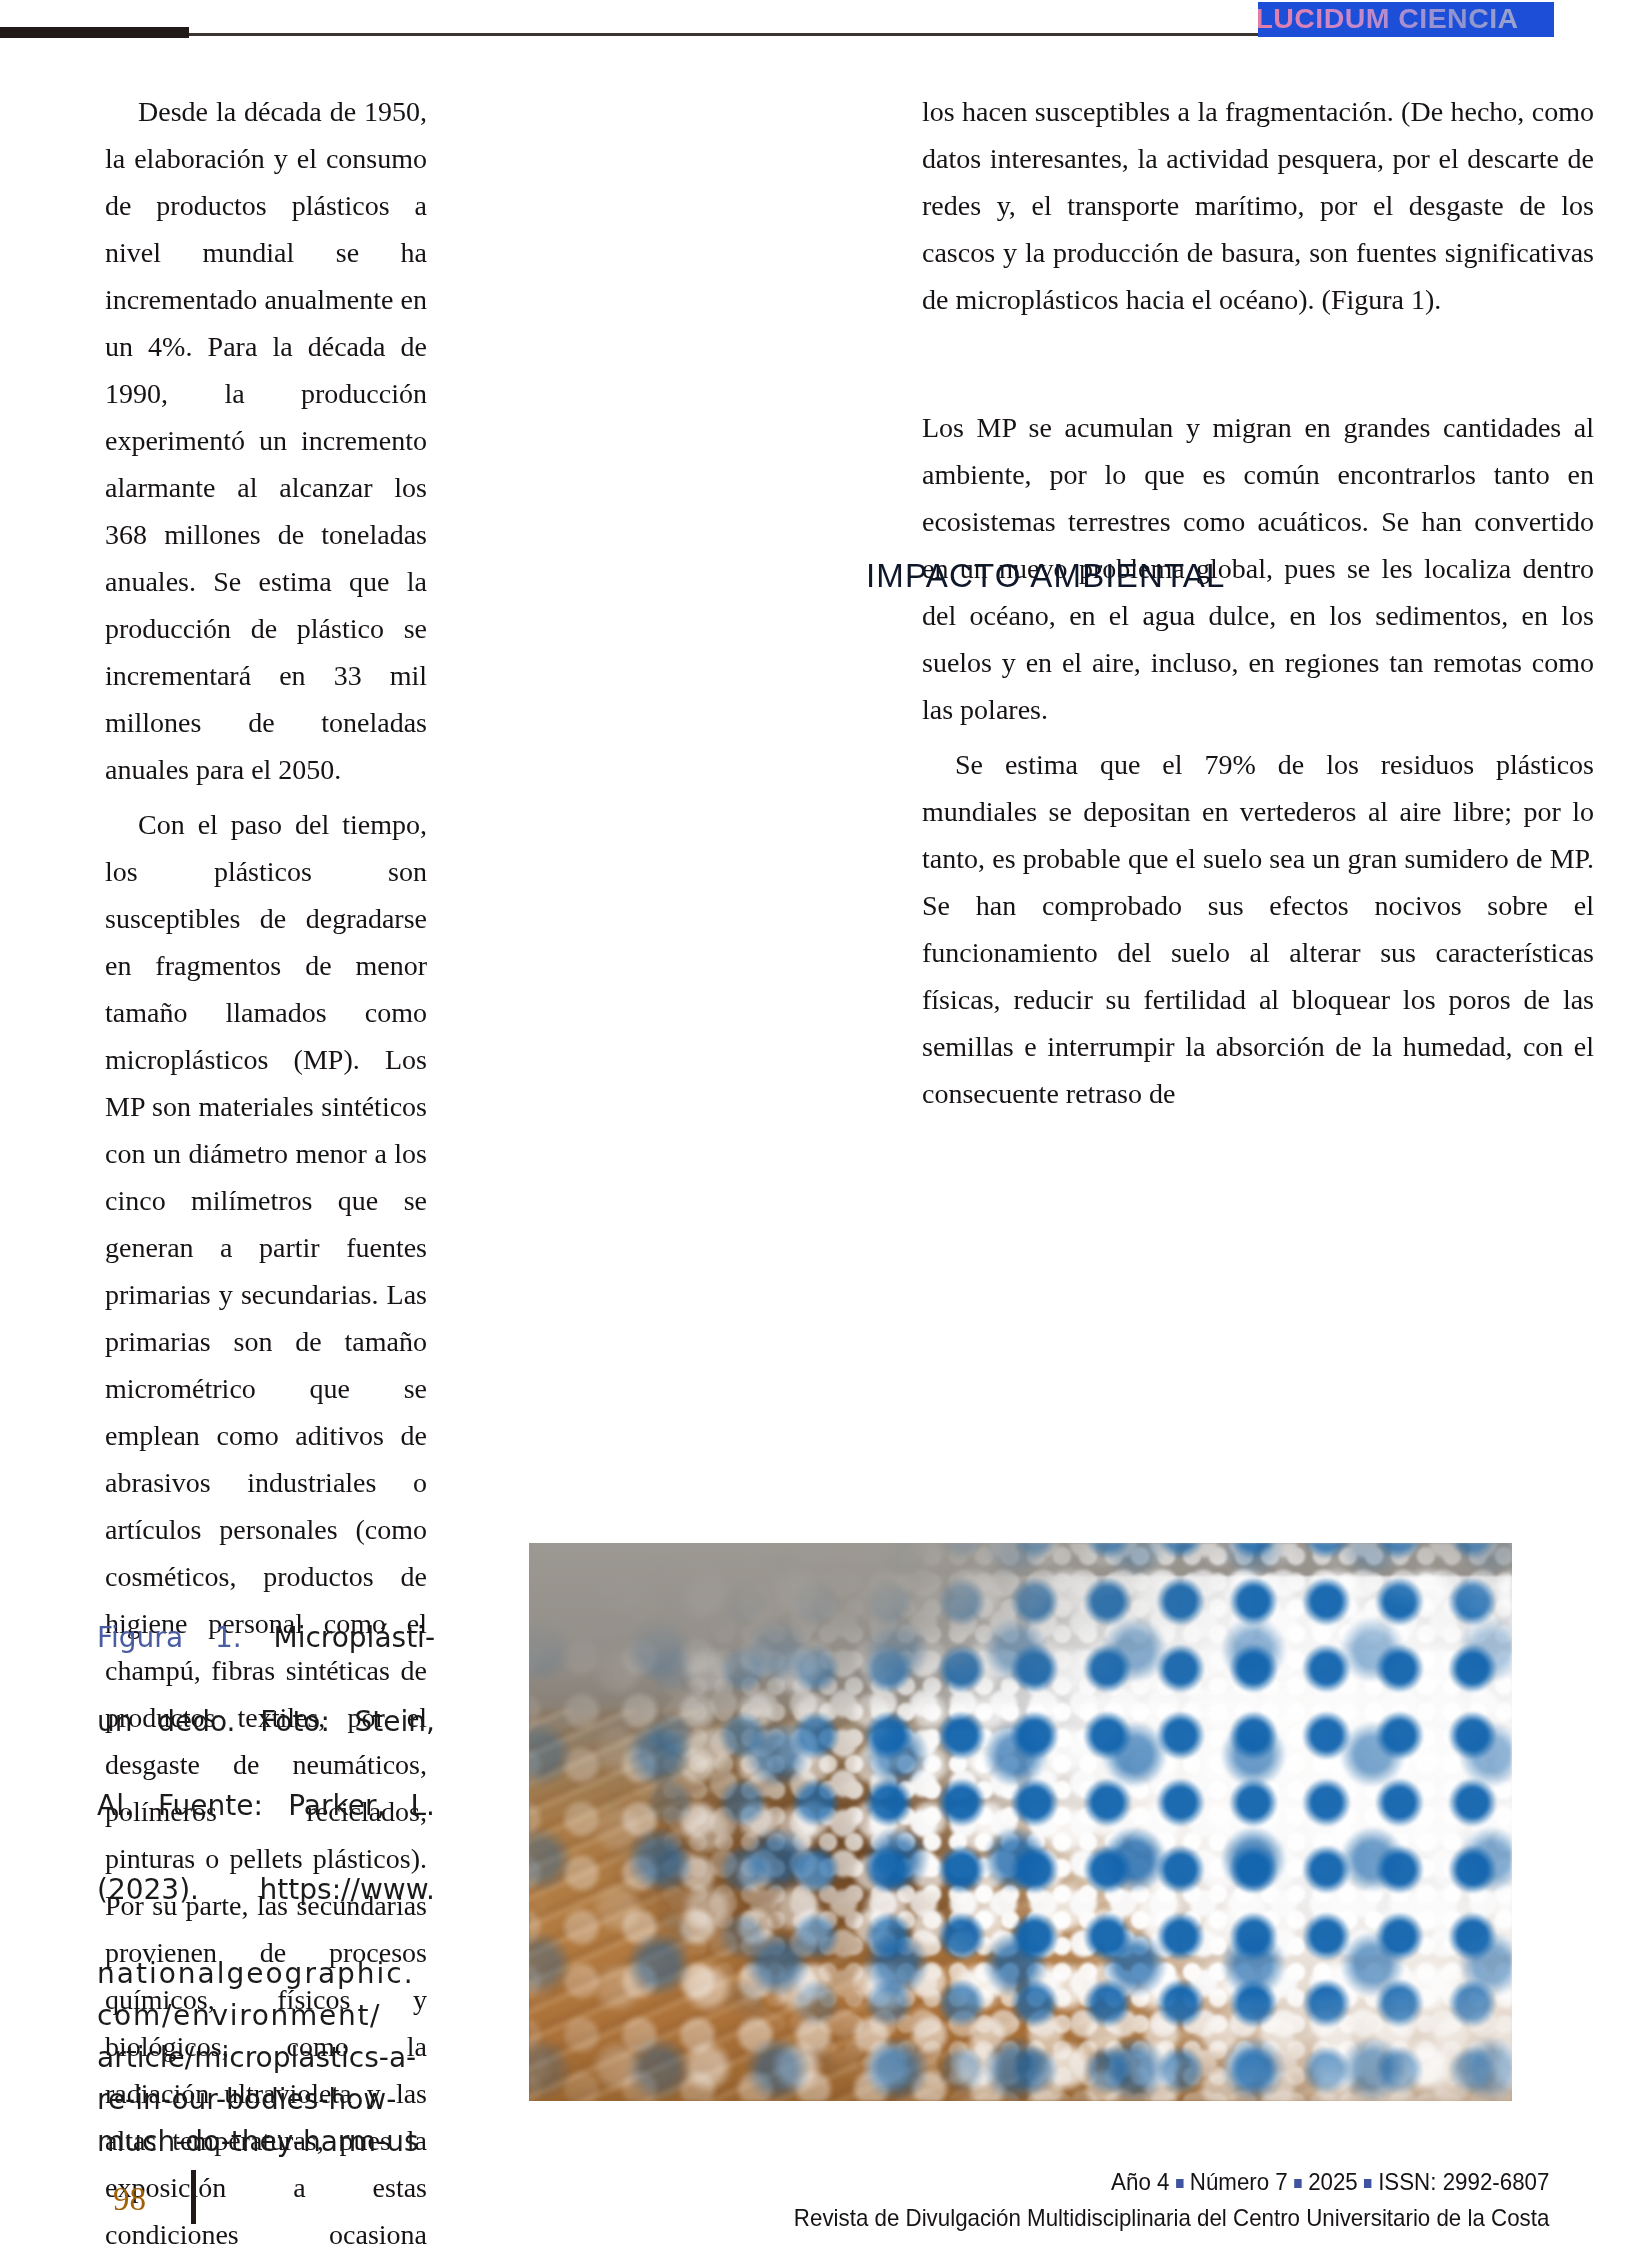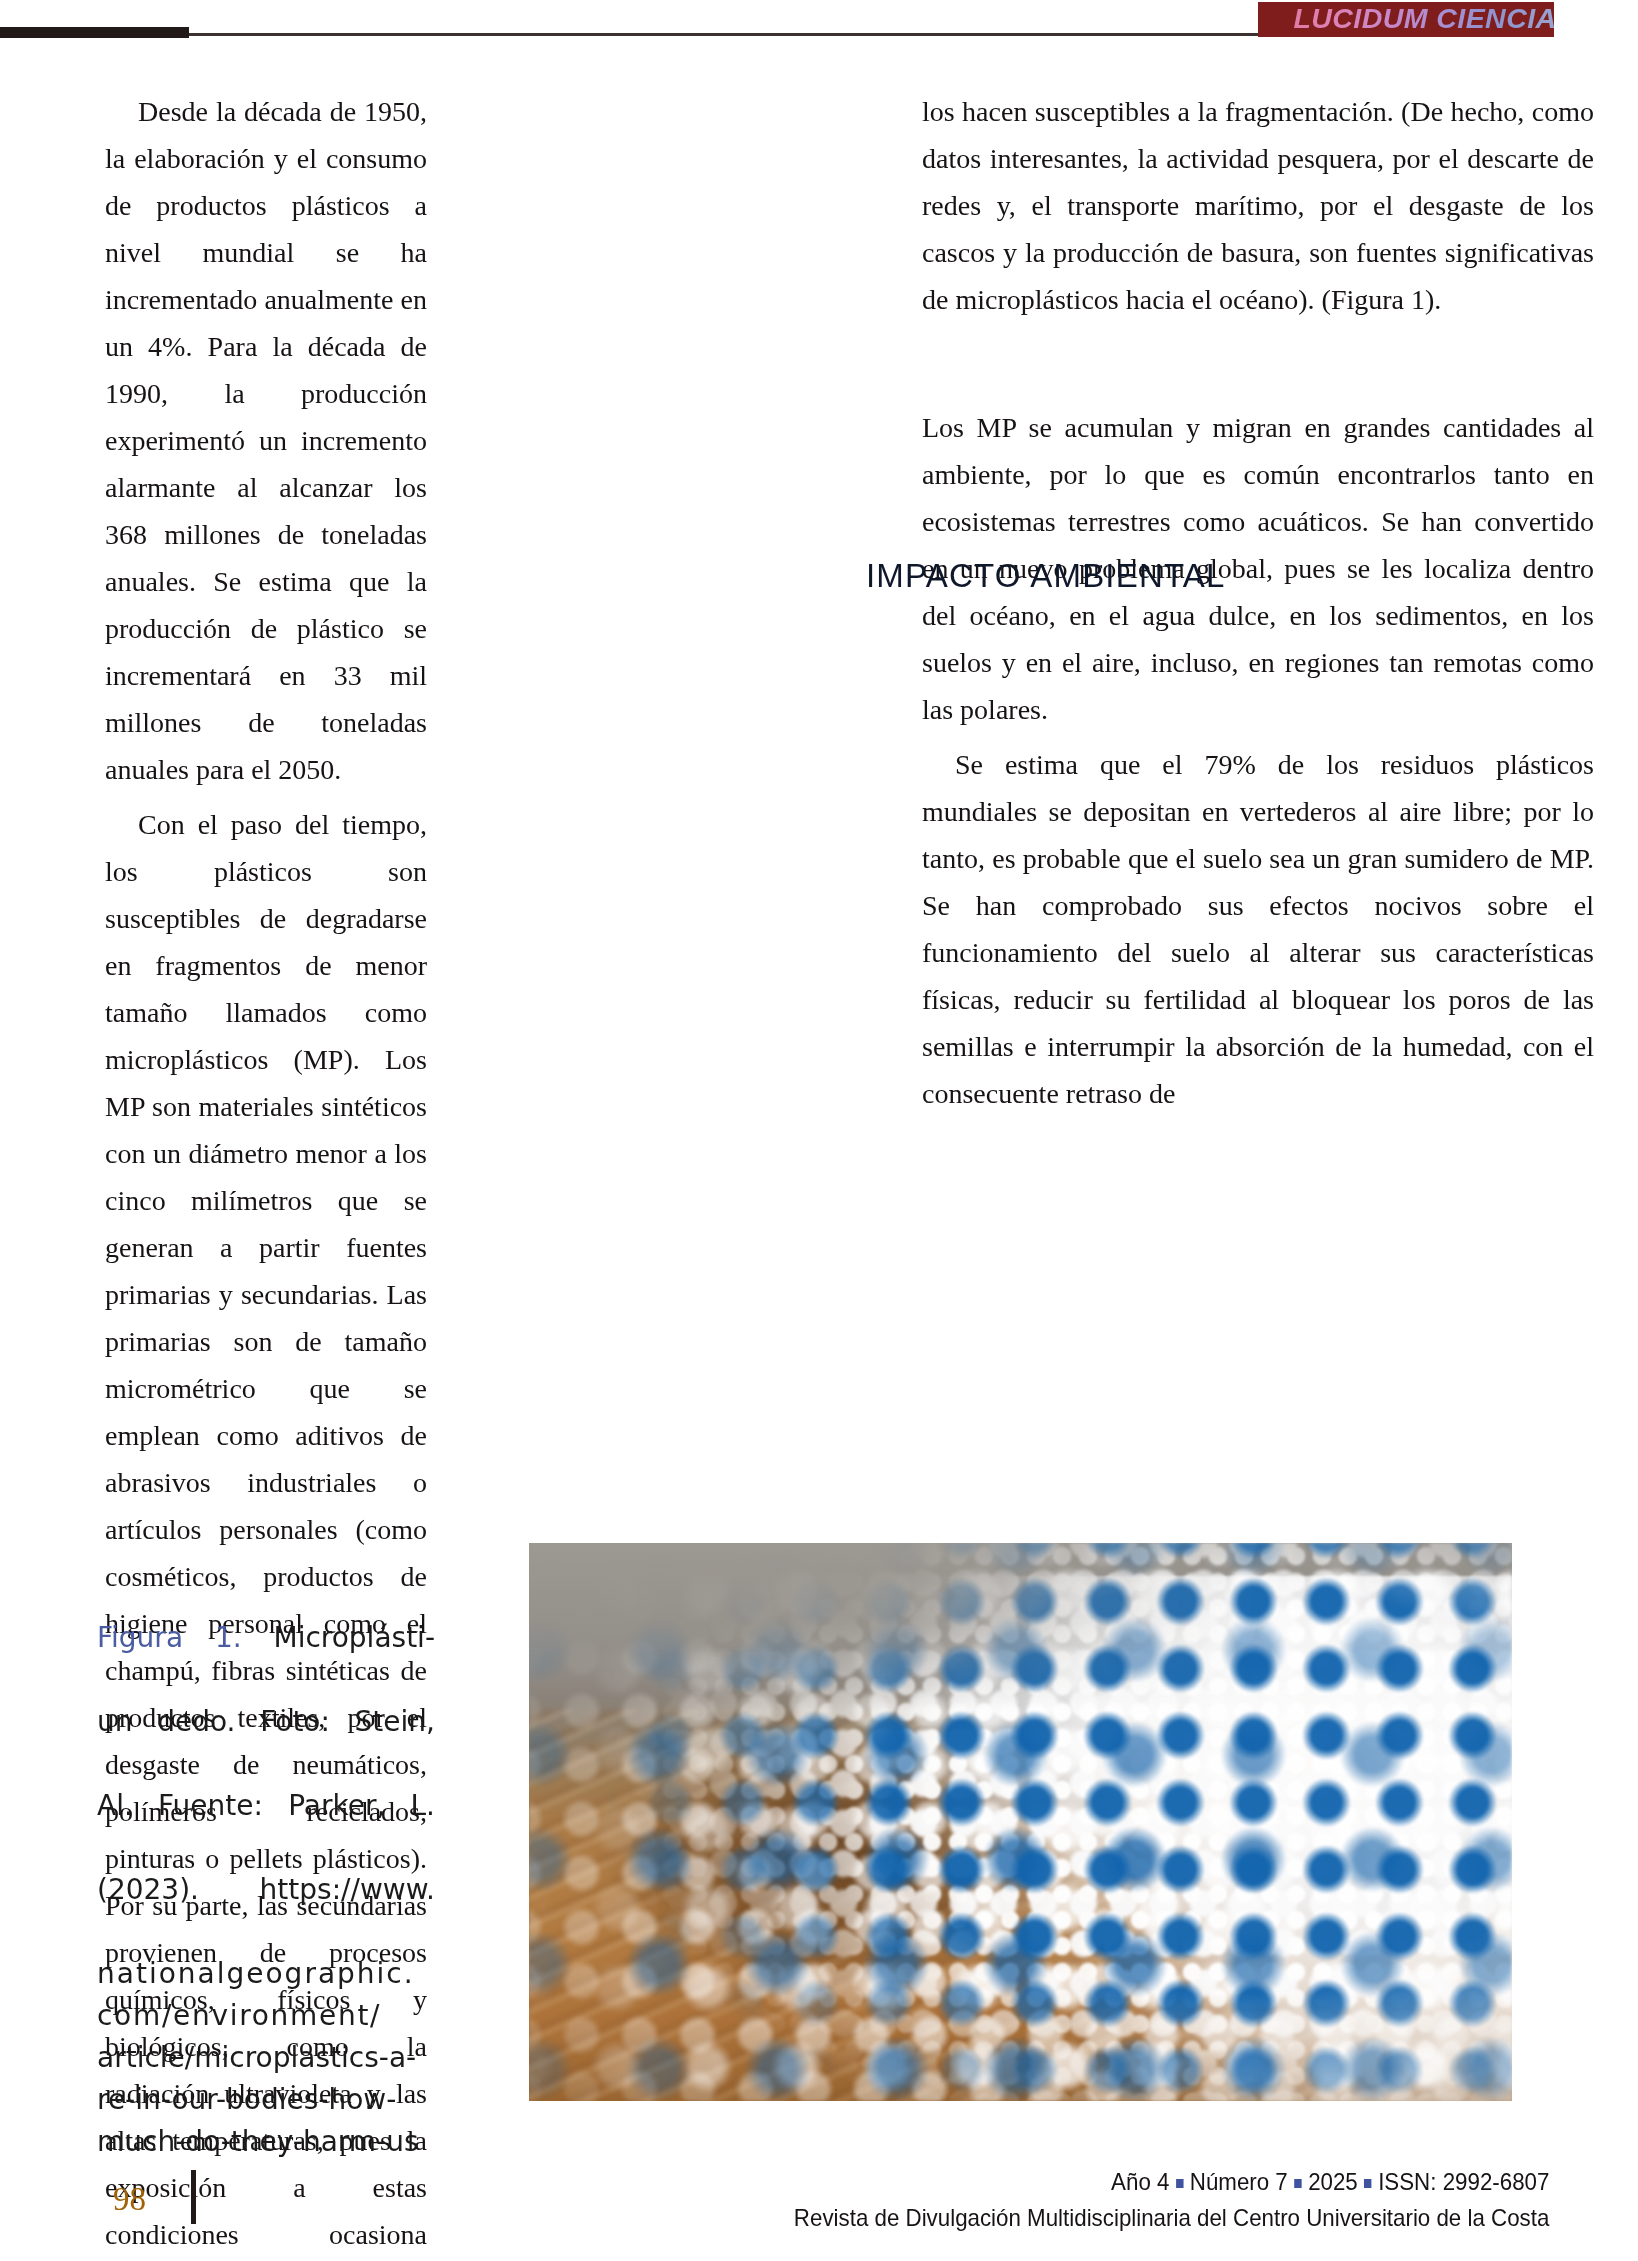--- a/index.html
+++ b/index.html
@@ -32,26 +32,25 @@
     width: 1070px;
     height: 3px;
     background: #3b3330;
   }
   .hdr-badge {
     position: absolute;
     left: 1258px;
     top: 1.5px;
     width: 296px;
     height: 35px;
-    background: #7f1d1d;
+    background: #1d4ed8;
     display: flex;
     align-items: center;
-    justify-content: flex-end;
+    justify-content: flex-start;
     overflow: hidden;
-    font-style: italic;
   }
   .hdr-badge-text {
     font-family: "Liberation Sans", "DejaVu Sans", sans-serif;
     font-weight: bold;
     font-size: 28px;
     letter-spacing: 0.4px;
     line-height: 1;
     white-space: nowrap;
     transform: scaleX(1.02);
     background-image: linear-gradient(90deg,

